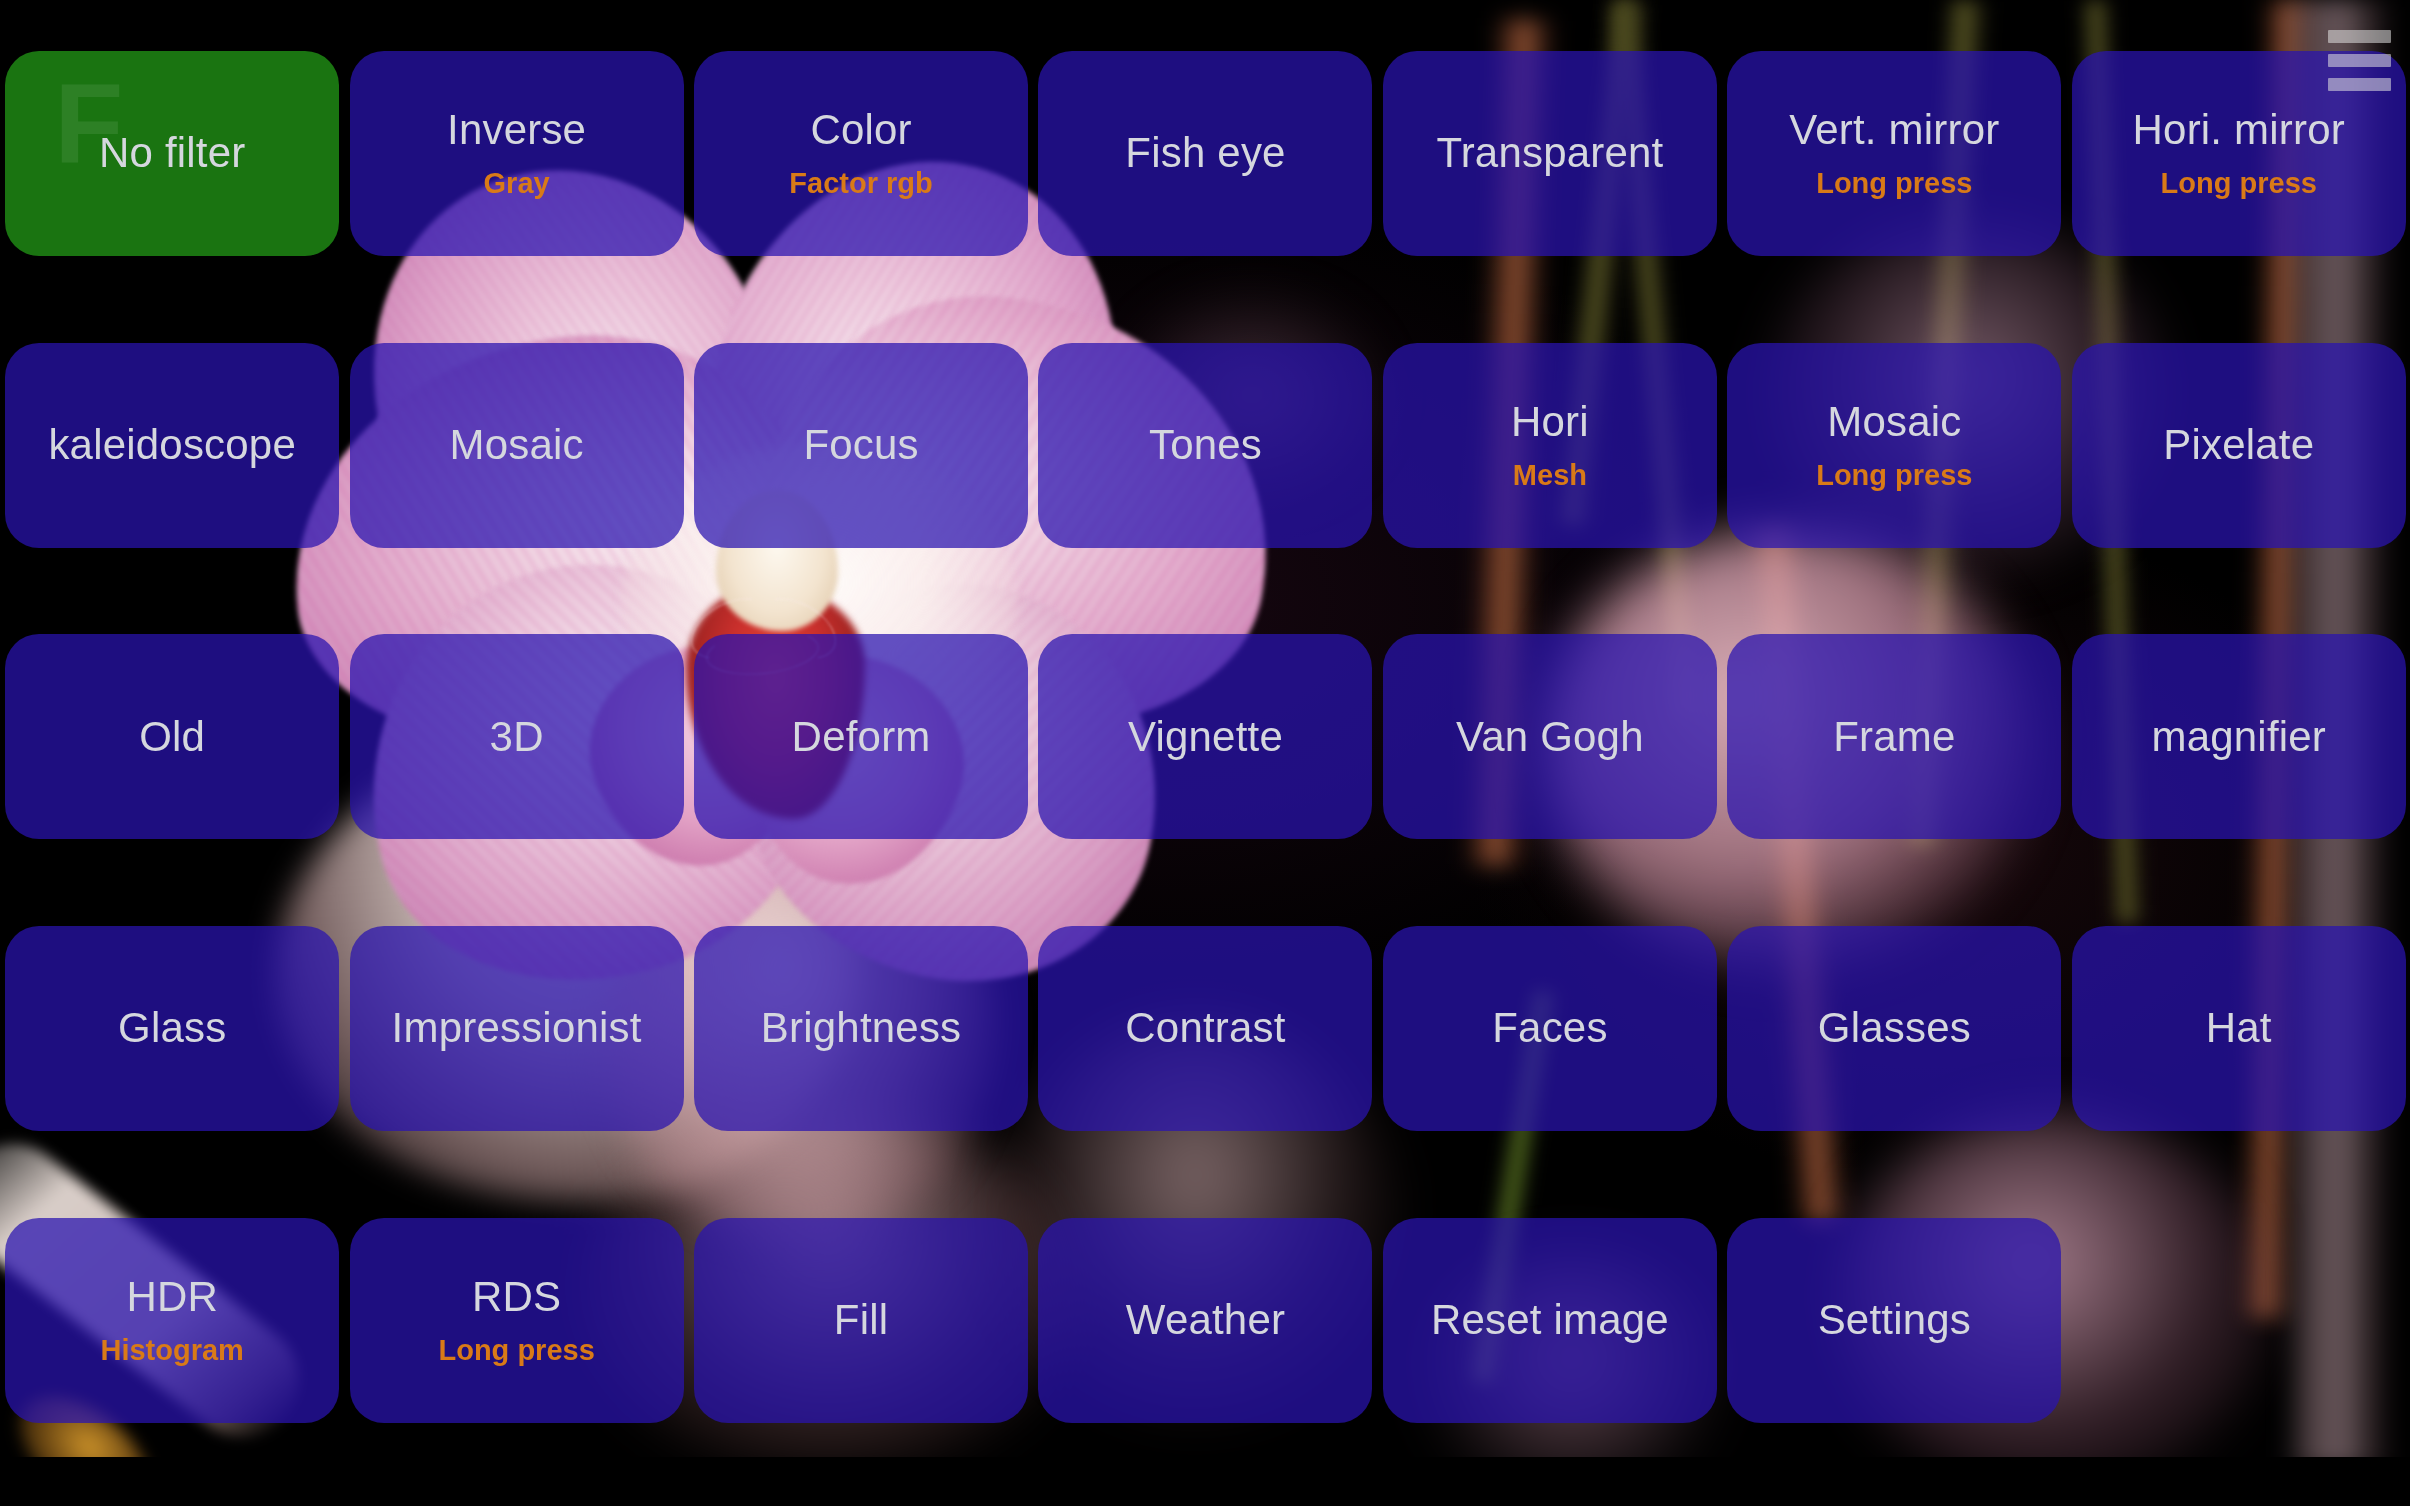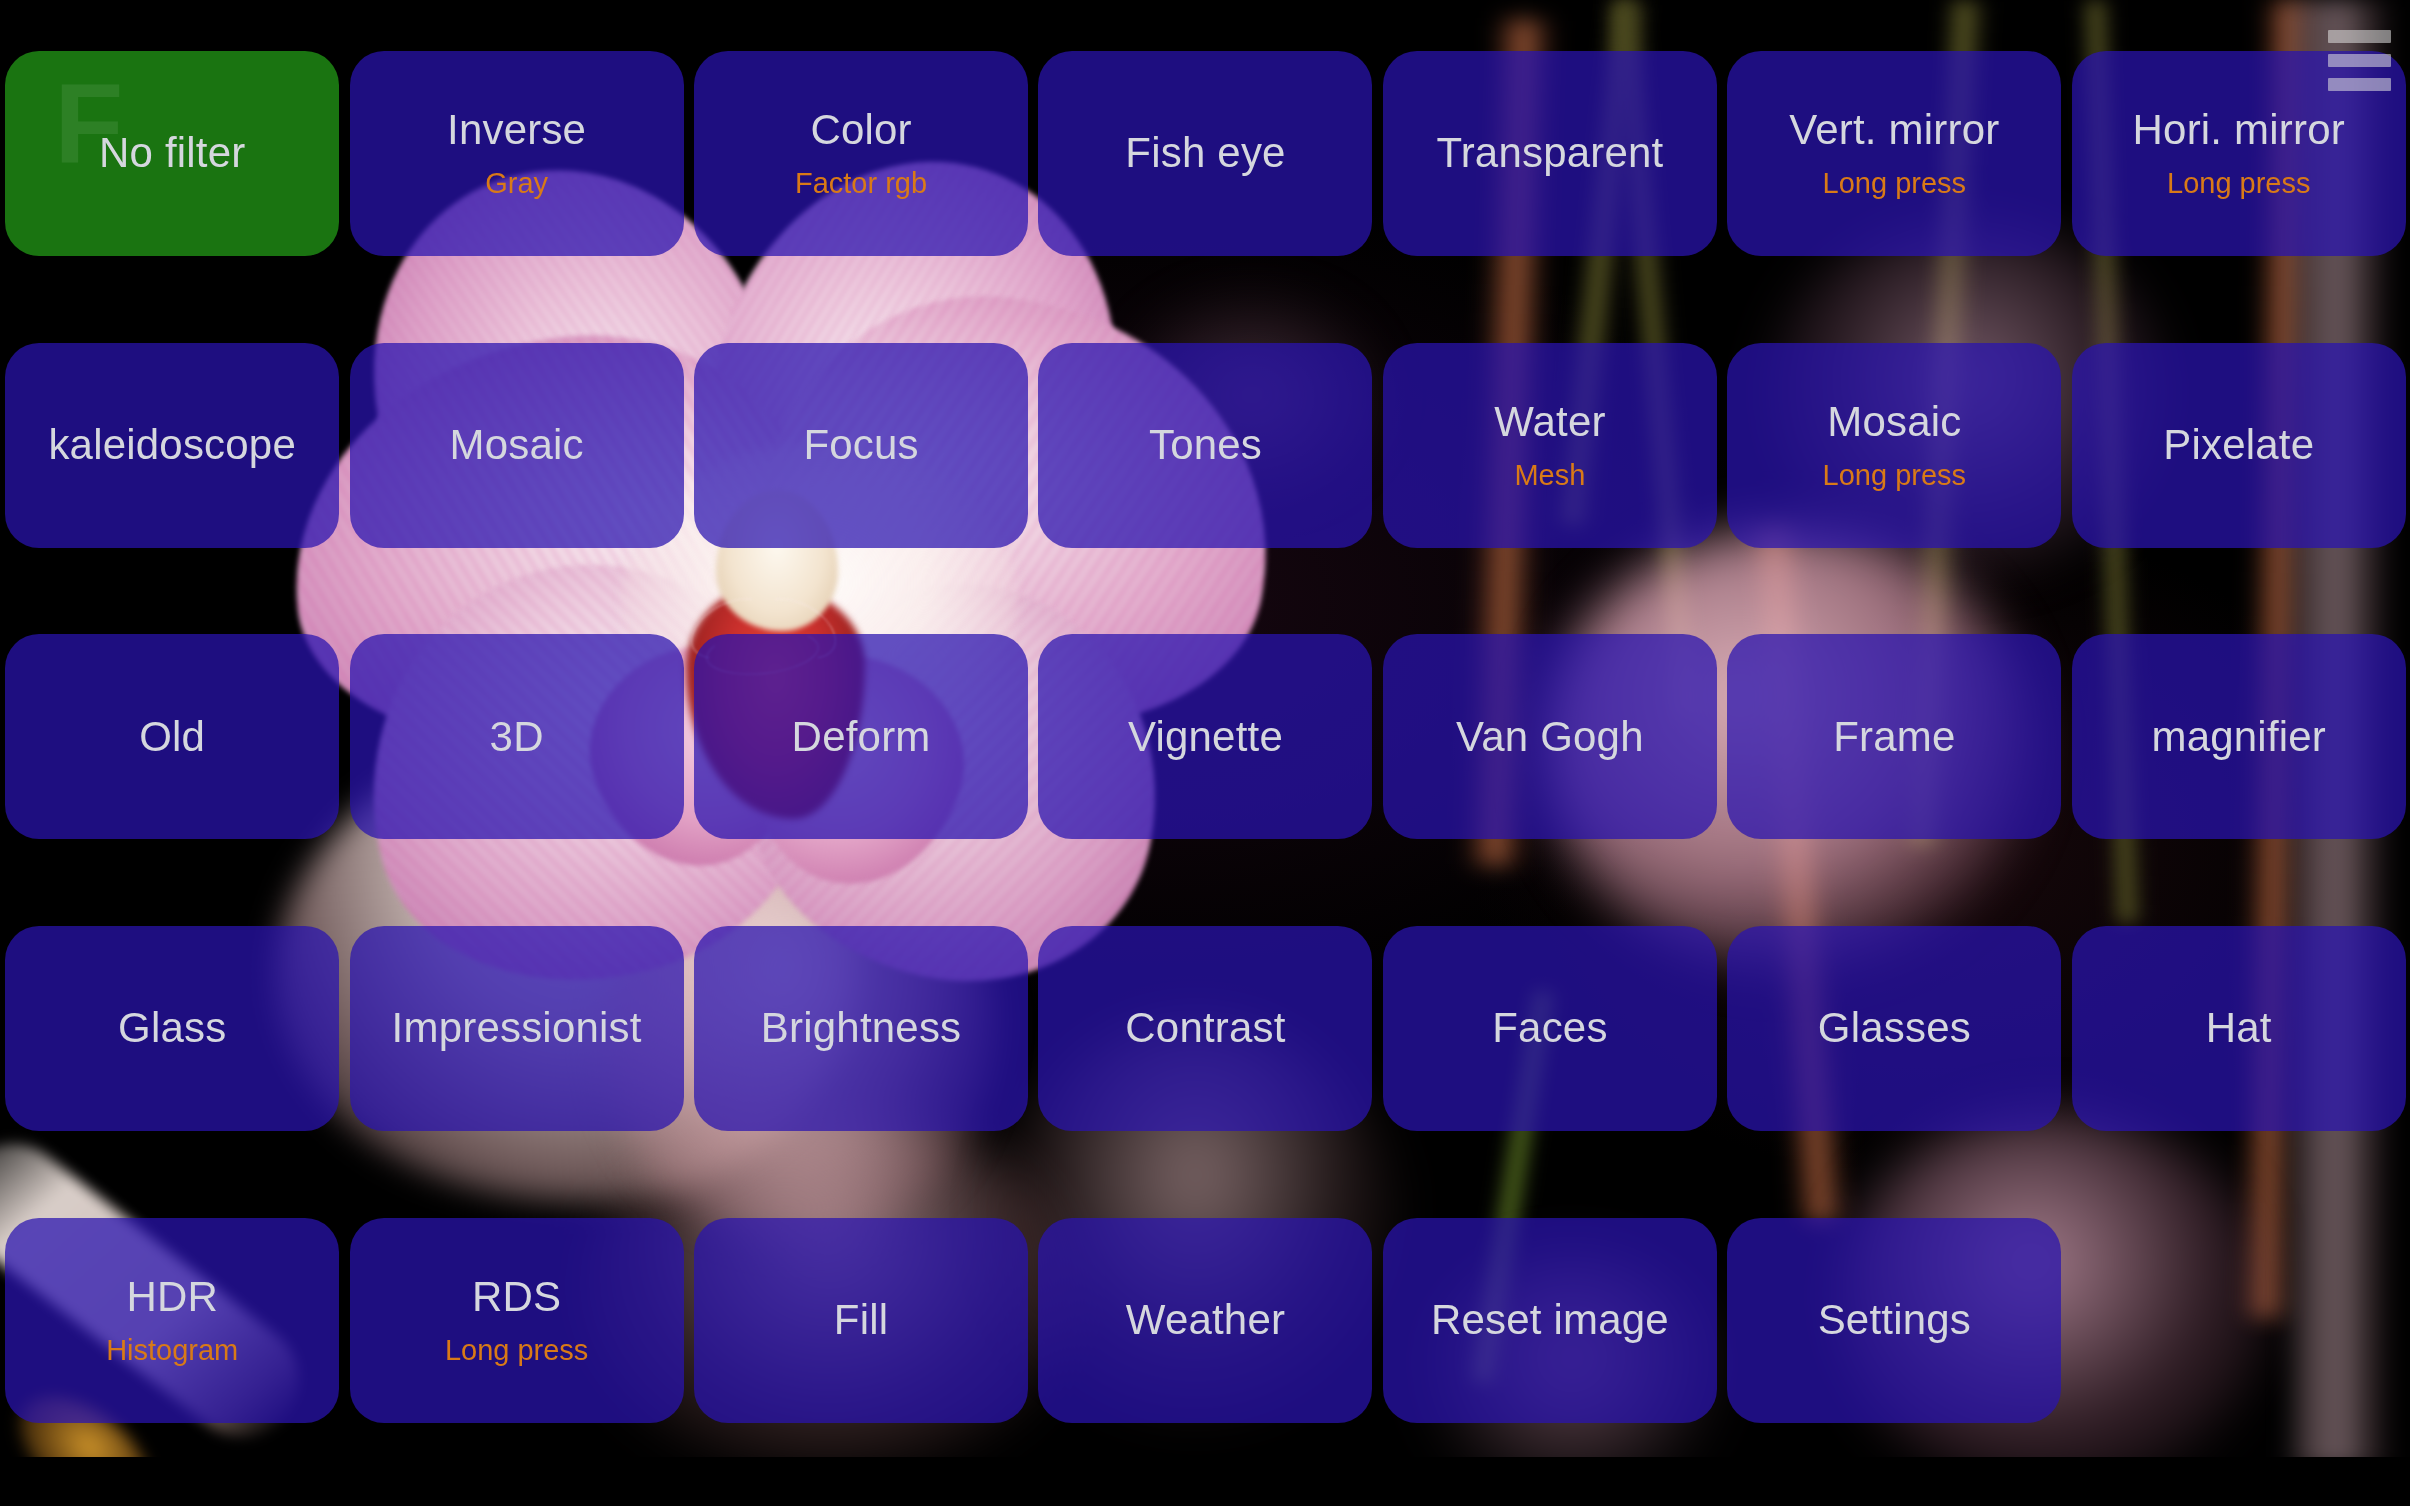--- a/index.html
+++ b/index.html
@@ -256,21 +256,21 @@
     font-size: 42px;
     font-weight: 400;
     line-height: 1;
     letter-spacing: 0.2px;
     white-space: nowrap;
     z-index: 2;
   }
   .fbtn .sub {
     color: #d97a17;
     font-size: 29px;
-    font-weight: 400;
+    font-weight: 700;
     line-height: 1;
     margin-top: 18px;
     text-align: center;
     white-space: nowrap;
     z-index: 2;
   }
   .fbtn .sub:empty { display: none; }
 
   
   .watermark {
@@ -414,21 +414,21 @@
         <span class="lbl">Focus</span>
       </button>
     </div>
     <div class="cell">
       <button class="fbtn">
         <span class="lbl">Tones</span>
       </button>
     </div>
     <div class="cell">
       <button class="fbtn">
-        <span class="lbl">Water</span>
+        <span class="lbl">Hori</span>
         <span class="sub">Mesh</span>
       </button>
     </div>
     <div class="cell">
       <button class="fbtn">
         <span class="lbl">Mosaic</span>
         <span class="sub">Long press</span>
       </button>
     </div>
     <div class="cell">

